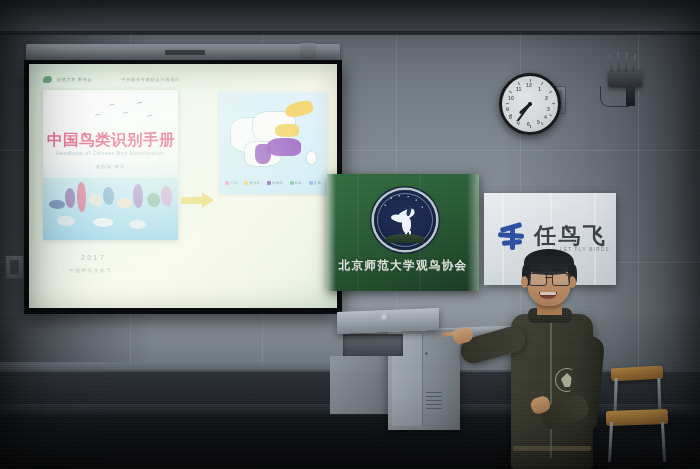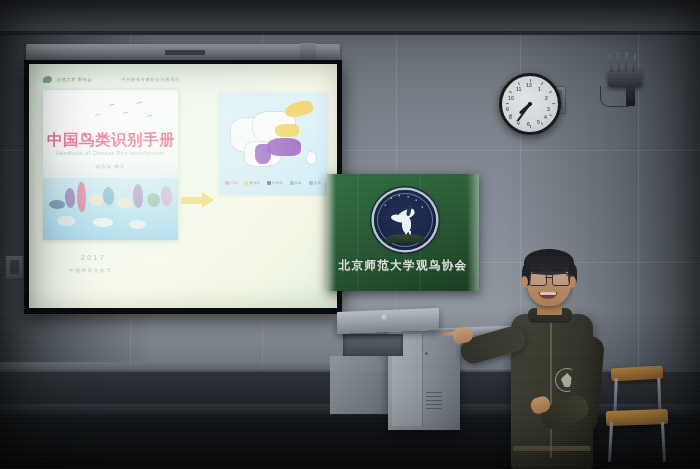--- a/index.html
+++ b/index.html
@@ -416,20 +416,34 @@
         <span class="eb-body" style="left:18px;top:29px;width:1.6px;height:5px;"></span>
         <span class="eb-body" style="left:22px;top:29px;width:1.6px;height:5px;"></span>
       </div>
       <div class="emb-ground"></div>
       <div class="emb-arc"></div>
     </div>
 
     <div class="banner-text">北京师范大学观鸟协会</div>
   </div>
 
+  <div class="banner-w">
+    <div class="bw-wrinkle" style="left:18px;top:0;width:2px;height:92px;"></div>
+    <div class="bw-wrinkle" style="left:66px;top:0;width:2px;height:92px;"></div>
+    <div class="bw-wrinkle" style="left:110px;top:0;width:2px;height:92px;"></div>
+
+    <div class="bw-logo">
+      <span class="bw-l" style="left:3px;top:2px;width:22px;height:5px;transform:rotate(-16deg);"></span>
+      <span class="bw-l" style="left:1px;top:10px;width:26px;height:5px;transform:rotate(4deg);"></span>
+      <span class="bw-l" style="left:5px;top:17px;width:20px;height:5px;transform:rotate(-6deg);"></span>
+      <span class="bw-l" style="left:13px;top:5px;width:4.5px;height:22px;"></span>
+    </div>
+    <div class="bw-title">任鸟飞</div>
+    <div class="bw-eng">LET FLY BIRDS</div>
+  </div>
 
   <div class="desk-l"></div>
   <div class="podium-rail"></div>
   <div class="podium-body">
     <span class="vent" style="left:38px;top:62px;"></span>
     <span class="vent" style="left:38px;top:66px;"></span>
     <span class="vent" style="left:38px;top:70px;"></span>
     <span class="vent" style="left:38px;top:74px;"></span>
     <span class="vent" style="left:38px;top:78px;"></span>
   </div>

